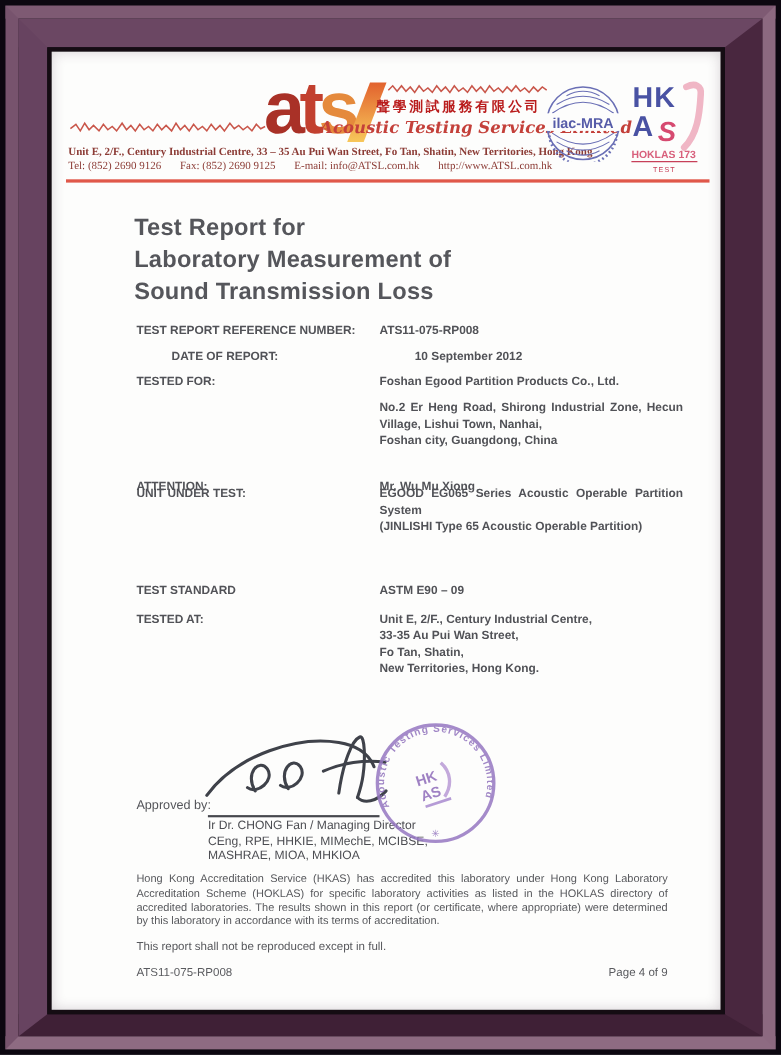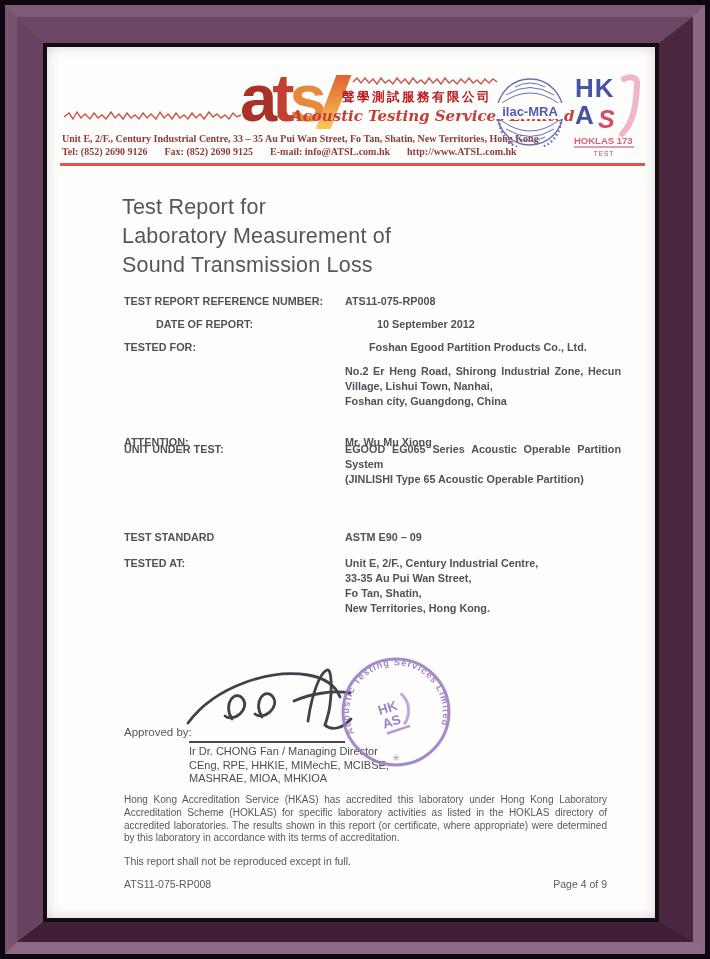--- a/index.html
+++ b/index.html
@@ -20,27 +20,27 @@
         letter-spacing:-5px;line-height:58px;white-space:nowrap;}
   .l-a{color:#a93127;} .l-t{color:#c2402f;} .l-s{color:#e58a3c;}
   .l-slash{display:inline-block;width:15px;height:54px;margin-left:4px;position:relative;top:8px;
            background:linear-gradient(180deg,#e2622e,#f7c75a);transform:skewX(-21deg);}
   .zh{left:295px;top:42px;font-size:12.5px;font-weight:bold;color:#b91c1c;letter-spacing:2.5px;
       font-family:"DejaVu Sans",sans-serif;white-space:nowrap;}
   .en-script{left:244px;top:60px;font-size:15px;font-style:italic;font-weight:bold;color:#c4403a;
       font-family:"DejaVu Serif",serif;white-space:nowrap;}
   .hdr-addr{left:15px;top:86px;font-size:10px;font-weight:bold;color:#8c3c36;white-space:nowrap;
       font-family:"Liberation Serif",serif;}
-  .hdr-contacts{left:15px;top:99px;font-size:10px;font-weight:bold;color:#8c3c36;white-space:nowrap;
+  .hdr-contacts{left:15px;top:99px;font-size:10px;font-weight:normal;color:#8c3c36;white-space:nowrap;
       font-family:"Liberation Serif",serif;}
   .hdr-contacts span{margin-right:17px;}
   .hdr-rule{left:13px;top:116px;width:585px;height:2.5px;background:#e0584a;}
   svg text{font-family:"Liberation Sans",sans-serif;}
   
-  .title{left:75px;top:146px;font-size:21.5px;font-weight:normal;line-height:29px;
+  .title{left:75px;top:146px;font-size:21.5px;font-weight:bold;line-height:29px;
          color:#55565b;letter-spacing:.2px;}
   
   .f-row{position:absolute;left:77px;width:500px;display:flex;}
   .f-label{flex:0 0 221px;font-weight:bold;font-size:10.8px;color:#515257;line-height:15px;}
   .f-val{width:276px;font-weight:bold;font-size:10.8px;color:#515257;}
   .vpara{text-align:justify;line-height:15px;}
   
   .approved{left:77px;top:679px;font-size:11.5px;color:#54555a;}
   .sig-line{left:142px;top:694px;width:156px;height:2px;background:#46474d;}
   .approver{left:142px;top:698px;font-size:11px;line-height:13.5px;color:#4c4d52;}
@@ -113,21 +113,21 @@
               <div class="f-val">
                 <div class="vpara">ATS11-075-RP008</div>
               </div>
             </div>
             <div class="f-row" style="top: 270px; padding-left: 32px;">
               <div class="f-label">DATE OF REPORT:</div>
               <div class="f-val">
                 <div class="vpara">10 September 2012</div>
               </div>
             </div>
-            <div class="f-row" style="top: 293px; gap: 24px;">
+            <div class="f-row" style="top: 293px;">
               <div class="f-label">TESTED FOR:</div>
               <div class="f-val">
                 <div class="vpara">Foshan Egood Partition Products Co., Ltd.</div>
               </div>
             </div>
             <div class="f-row" style="top: 317px;">
               <div class="f-label"></div>
               <div class="f-val">
                 <div class="vpara">No.2 Er Heng Road, Shirong Industrial Zone, Hecun Village, Lishui Town, Nanhai,</div>
                 <div class="vpara">Foshan city, Guangdong, China</div>

